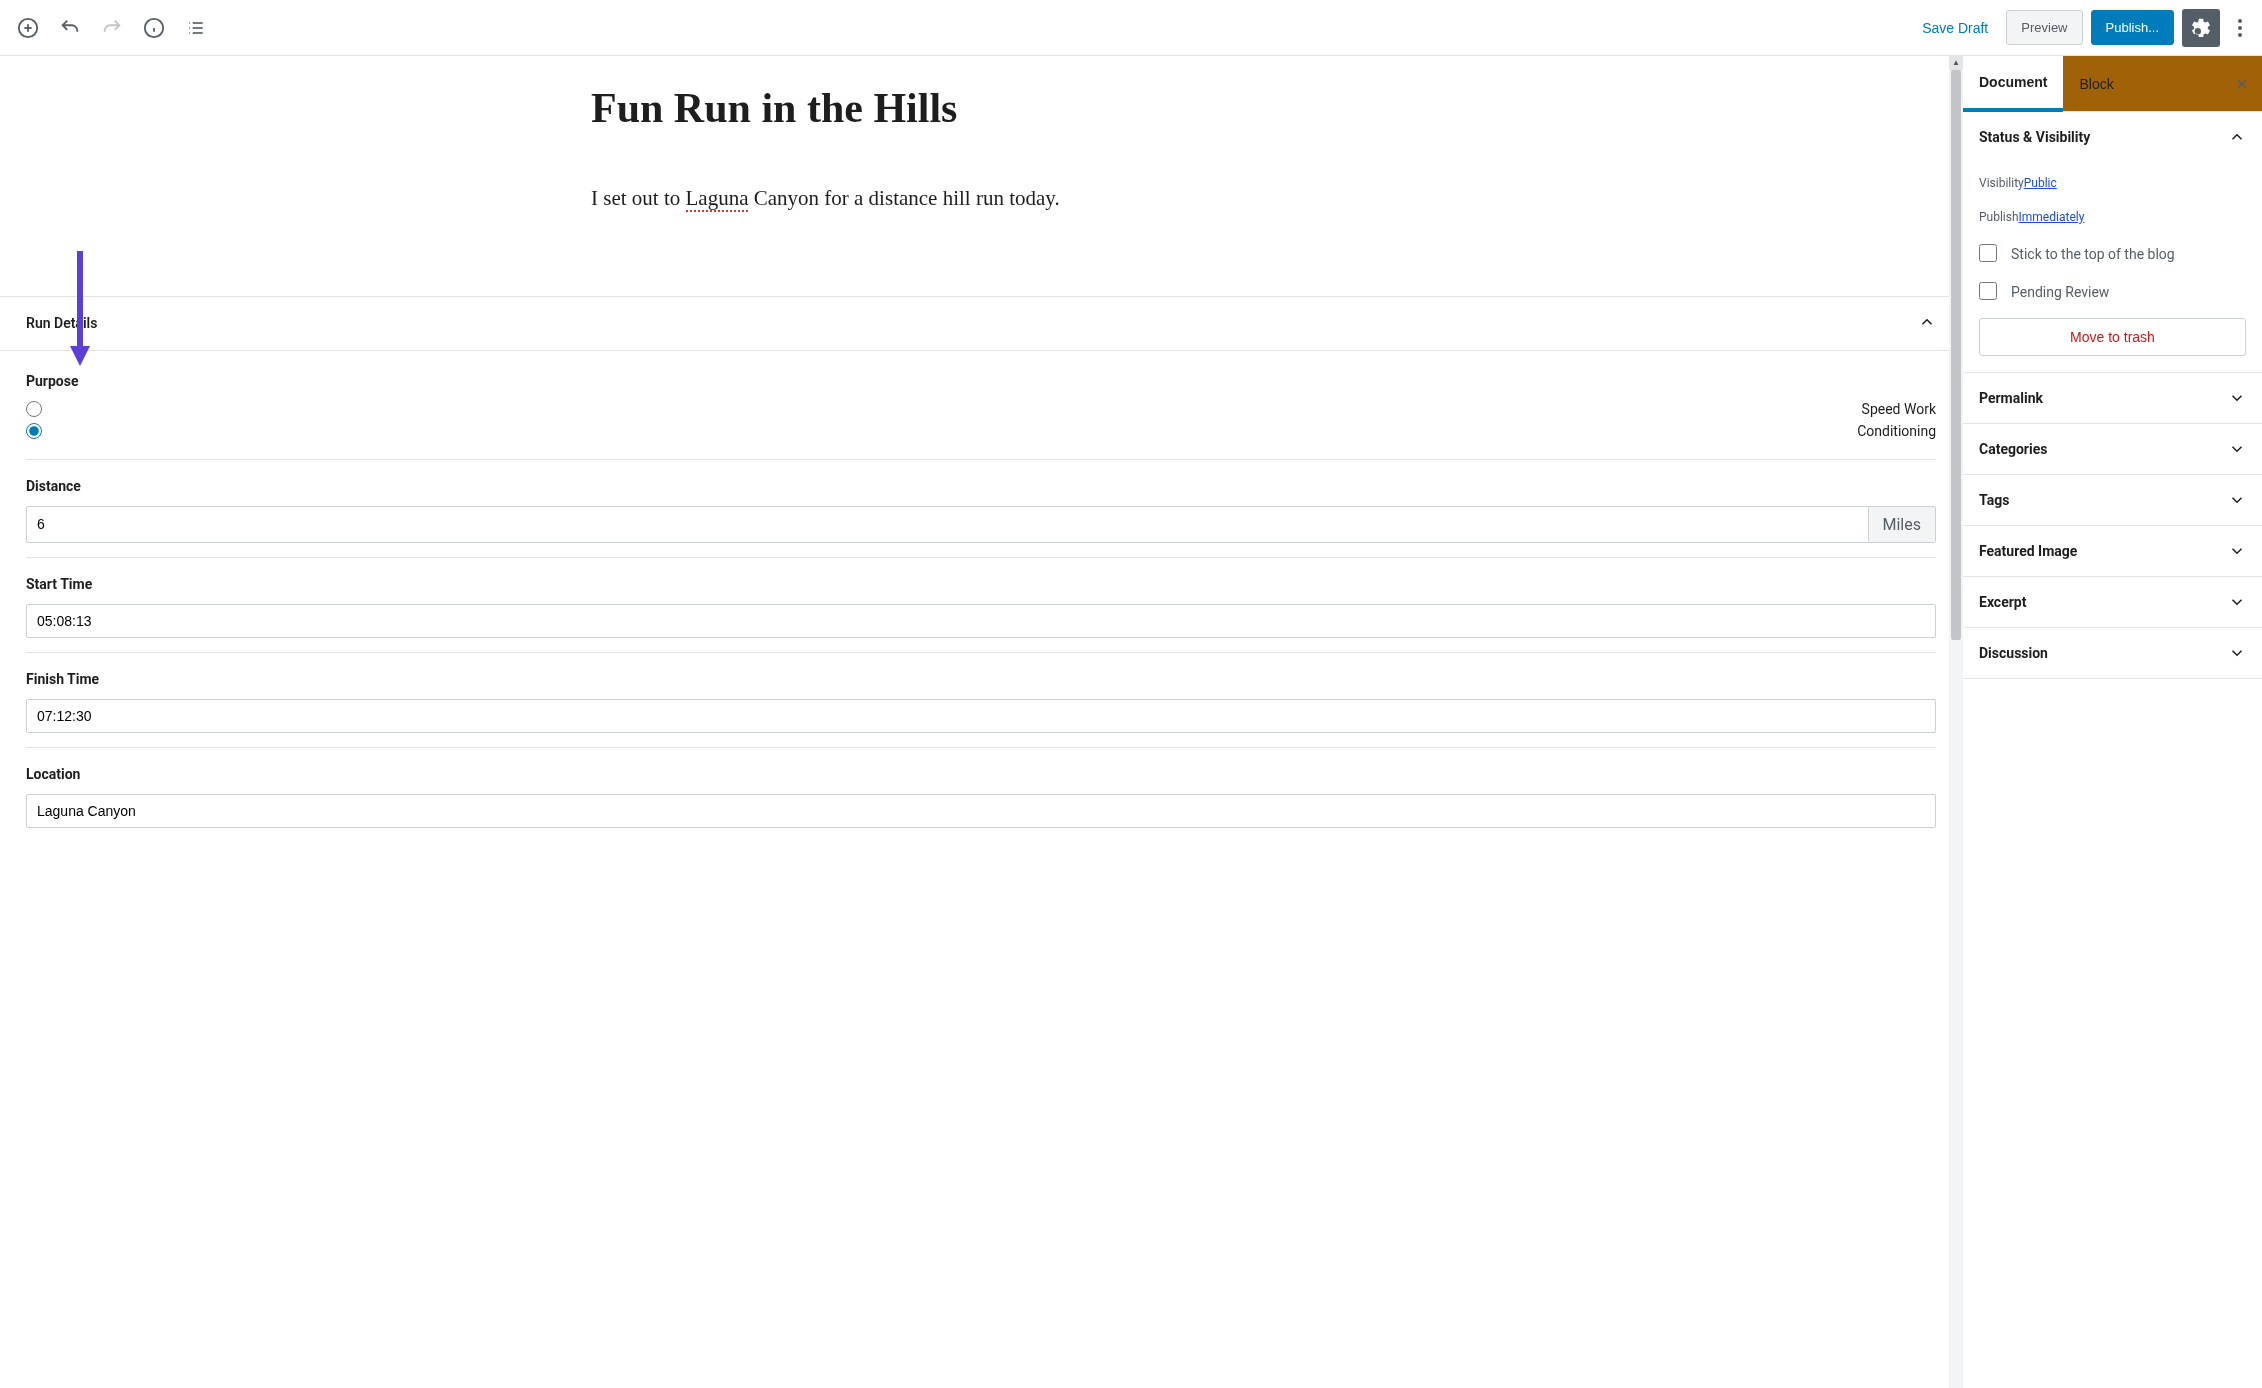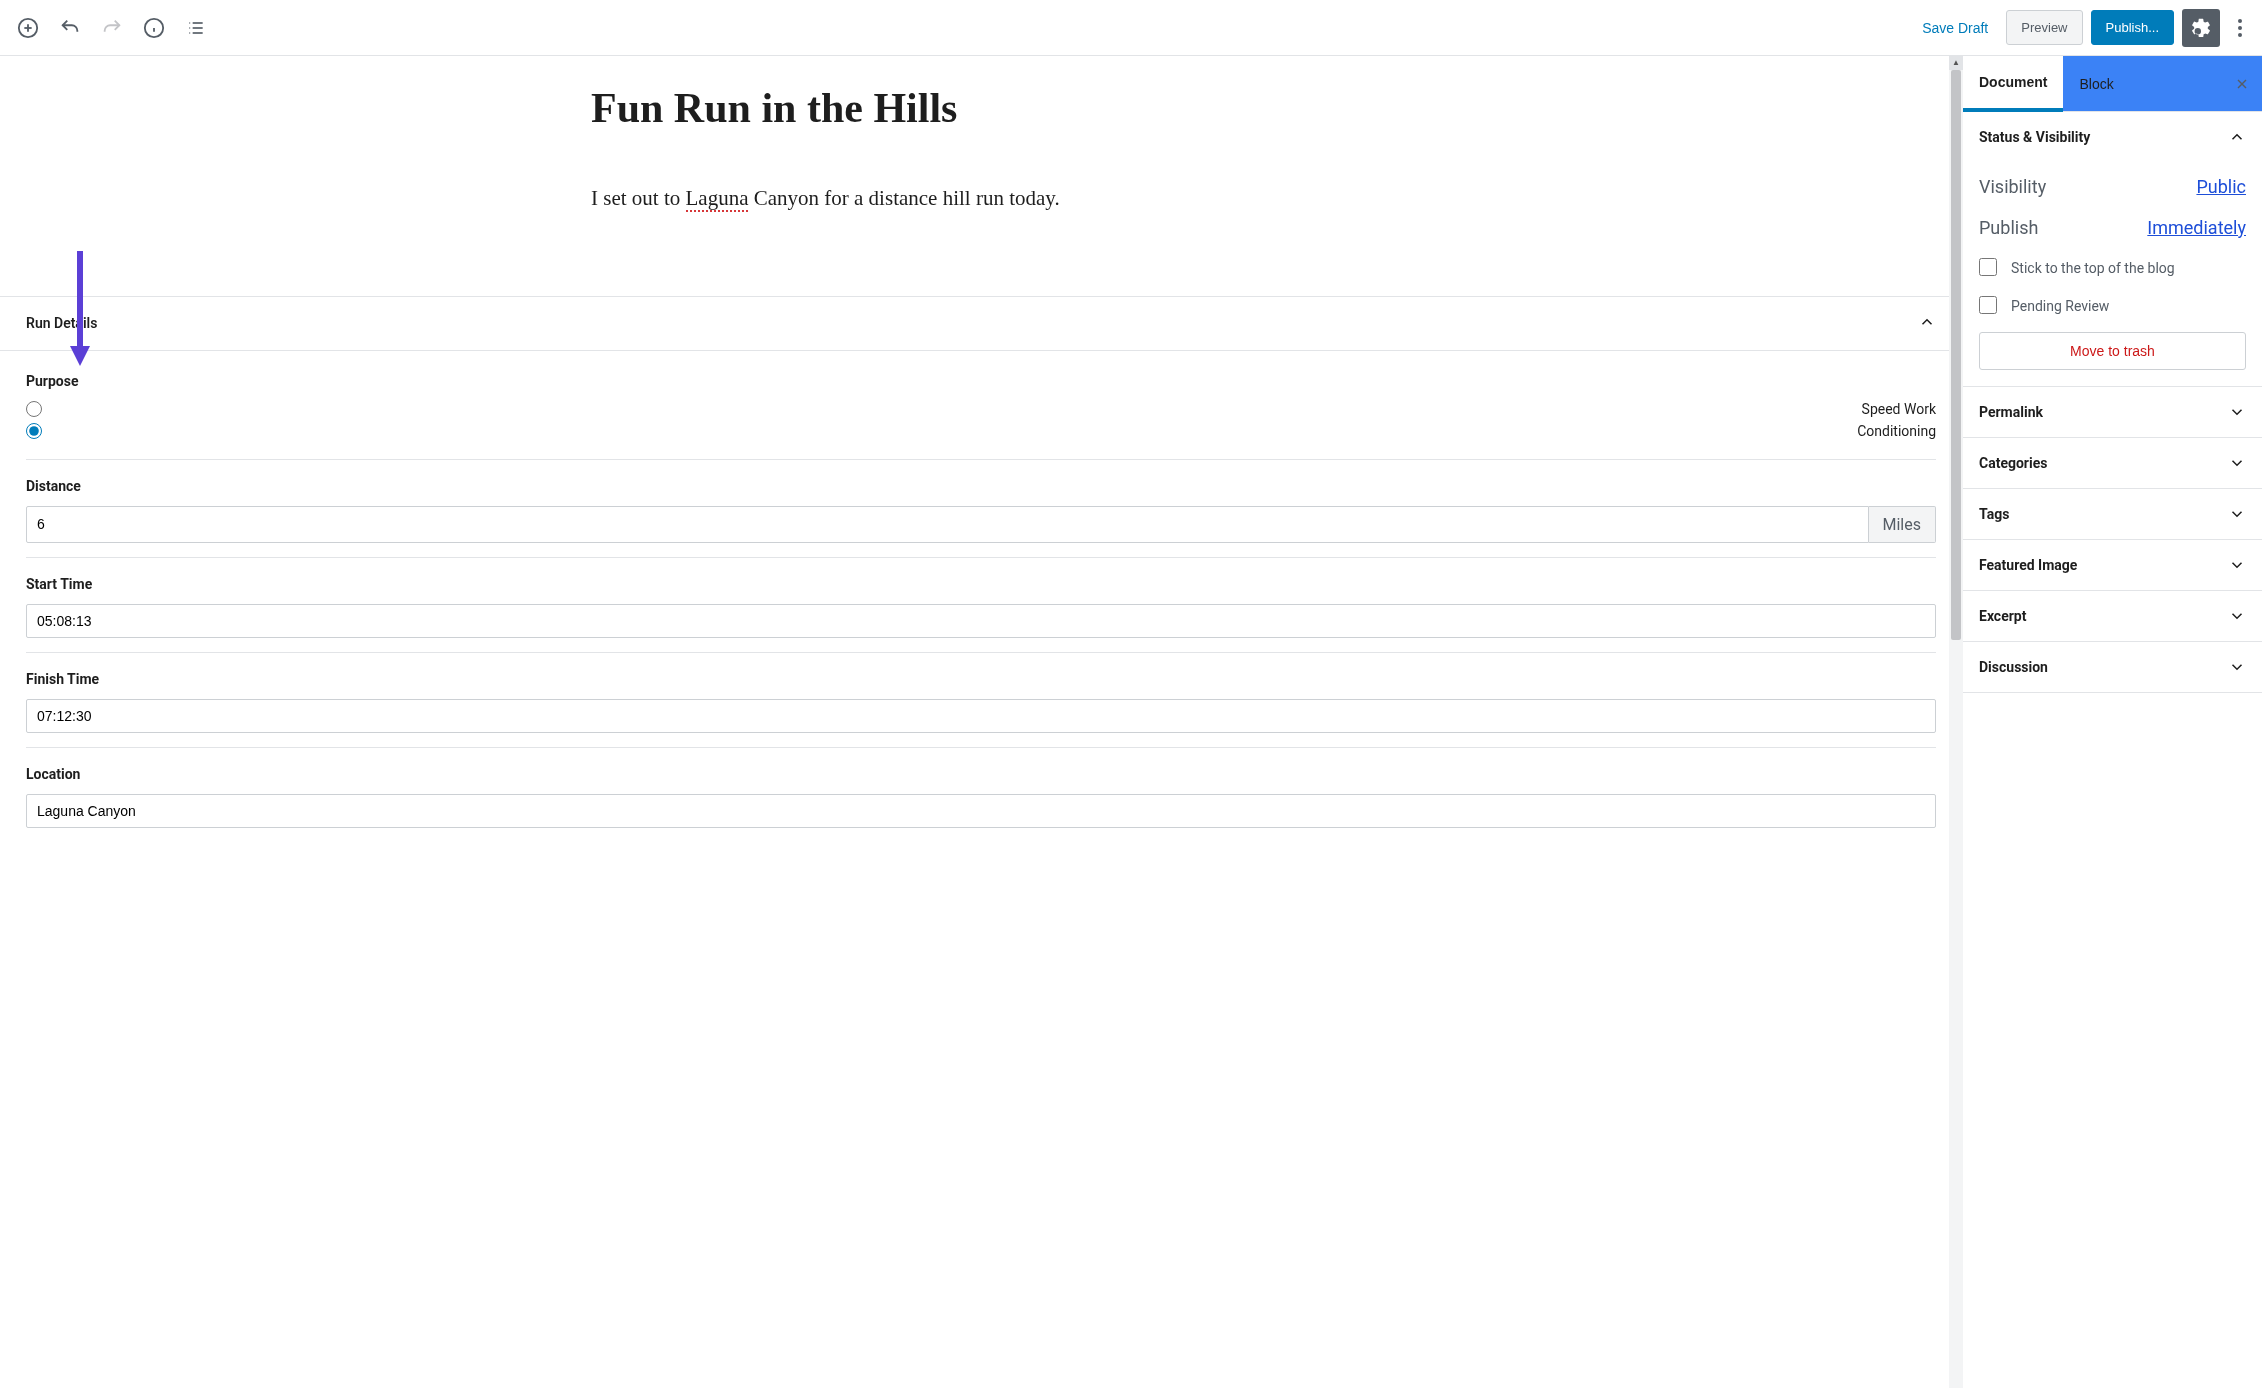--- a/index.html
+++ b/index.html
@@ -46,30 +46,30 @@
 .input-group .text-input { flex: 1; border-top-right-radius: 0; border-bottom-right-radius: 0; }
 .input-addon { padding: 8px 14px; font-size: 16px; background: #f3f4f5; border: 1px solid #ccd0d4; border-left: none; border-top-right-radius: 2px; border-bottom-right-radius: 2px; color: #555d66; }
 
 
 .sidebar { width: 300px; border-left: 1px solid #e2e4e7; background: #fff; display: flex; flex-direction: column; position: relative; }
 .scrollbar-fake { position: absolute; left: -14px; top: 0; width: 14px; height: 100%; background: #f3f4f5; }
 .scrollbar-fake::before { content: ''; position: absolute; top: 0; left: 0; right: 0; height: 14px; background: #e2e4e7; display: flex; }
 .scrollbar-fake .up { position: absolute; top: 2px; left: 3px; font-size: 8px; color: #555; }
 .scrollbar-thumb { position: absolute; top: 14px; left: 2px; right: 2px; height: 570px; background: #c3c4c7; border-radius: 2px; }
 
-.tabs { display: flex; align-items: center; border-bottom: 1px solid #e2e4e7; position: relative; background: #3b82f6; }
+.tabs { display: flex; align-items: center; border-bottom: 1px solid #e2e4e7; position: relative; background: #a16207; }
 .tab { padding: 18px 16px; font-size: 14px; cursor: pointer; background: transparent; border: none; color: #1e1e1e; }
 .tab.active { font-weight: 600; background: #fff; border-bottom: 4px solid #007cba; margin-bottom: -1px; }
 .tab-close { margin-left: auto; width: 40px; height: 50px; display: inline-flex; align-items: center; justify-content: center; background: transparent; border: none; cursor: pointer; color: #555d66; font-size: 18px; }
 
 .panel { border-bottom: 1px solid #e2e4e7; }
 .panel-head { display: flex; align-items: center; justify-content: space-between; padding: 16px 16px; cursor: pointer; }
 .panel-title { font-weight: 700; font-size: 14px; }
 .panel-body { padding: 4px 16px 16px; }
-.panel-row { display: flex; justify-content: space-between; align-items: center; padding: 10px 0; font-size: 18px; color: #555d66; }
+.panel-row { display: flex; align-items: center; padding: 10px 0; font-size: 12px; color: #555d66; }
 .panel-row a { color: #1d4ed8; text-decoration: underline; }
 .panel-check { display: flex; align-items: flex-end; gap: 14px; padding: 10px 0; font-size: 14px; color: #555d66; }
 .panel-check input { width: 18px; height: 18px; border: 2px solid #8d96a0; }
 .trash-btn { width: 100%; padding: 10px; background: #fff; border: 1px solid #ccd0d4; color: #cc1818; font-size: 14px; cursor: pointer; border-radius: 3px; margin-top: 8px; }
 .chev { font-family: Arial; }
 </style>
 </head>
 <body>
 
 <div class="app">

